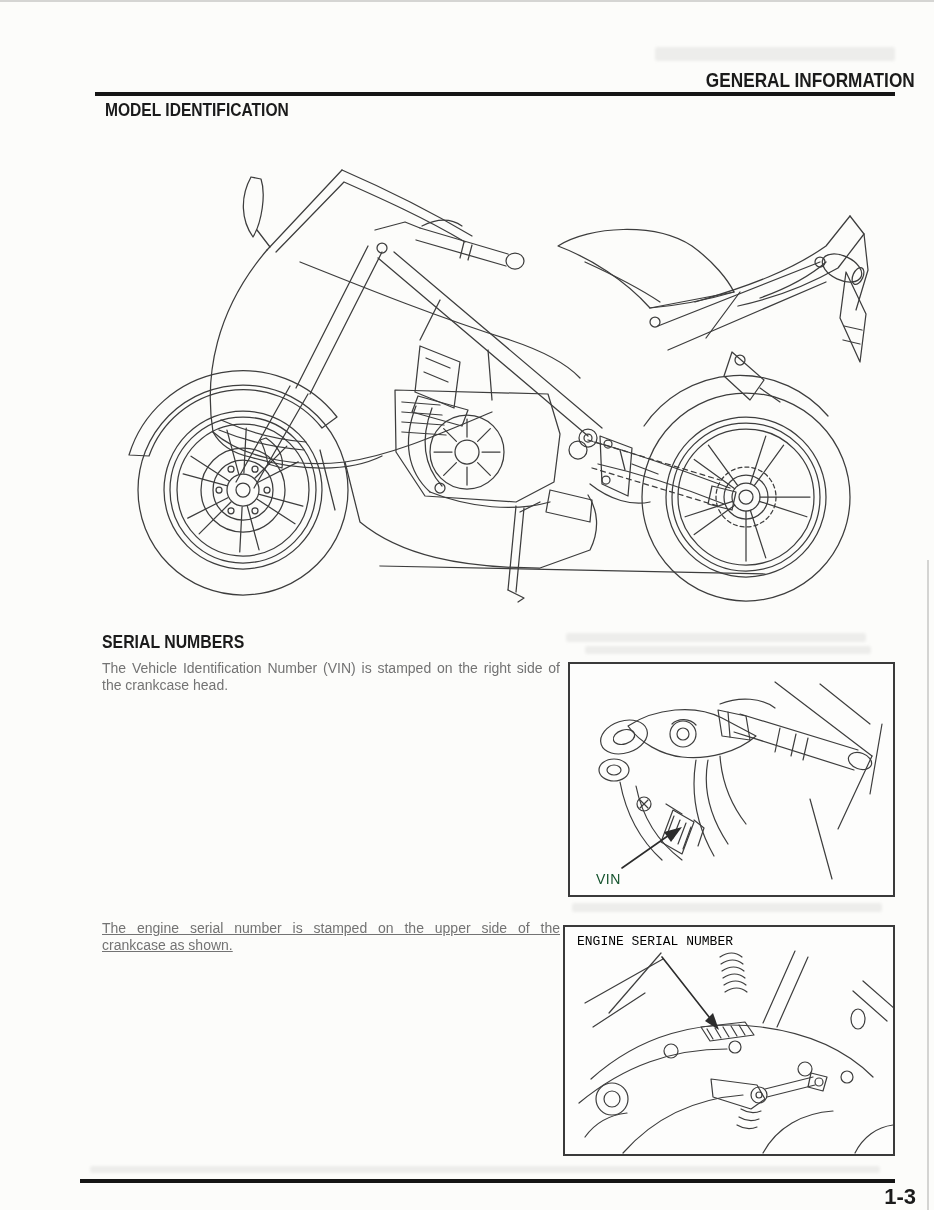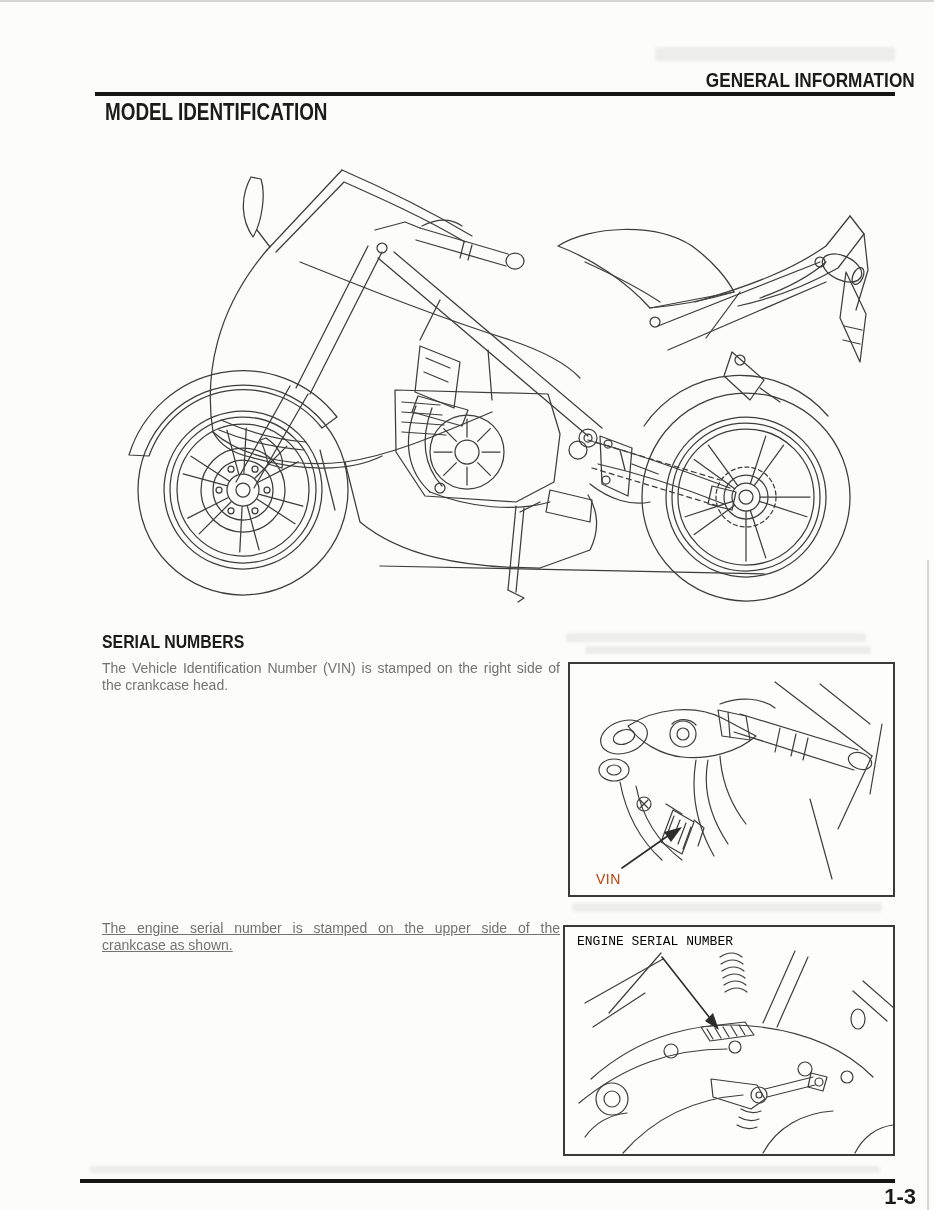--- a/index.html
+++ b/index.html
@@ -15,21 +15,21 @@
 
   
   .section-title{
     position:absolute; top:68px; right:39px;
     font-size:21px; font-weight:700; white-space:nowrap;
   }
   .section-title .cond{display:inline-block;transform:scaleX(.82);transform-origin:100% 50%;}
   .header-rule{position:absolute; top:92px; left:95px; width:800px; height:4px; background:#151515;}
   .page-title{
     position:absolute; top:99px; left:105px;
-    font-size:23px; font-weight:700; white-space:nowrap;
+    font-size:19px; font-weight:700; white-space:nowrap;
   }
   .page-title .cond{display:inline-block;transform:scaleX(.82);transform-origin:0 50%;}
 
   
   .bike-figure{position:absolute; left:120px; top:150px; width:760px; height:470px;}
   svg{display:block;}
 
   
   .sn-heading{
     position:absolute; top:632px; left:102px;
@@ -37,21 +37,21 @@
   }
   .sn-heading .cond{display:inline-block;transform:scaleX(.88);transform-origin:0 50%;}
   .para{position:absolute; left:102px; width:458px; font-size:14px; line-height:16.5px; color:#737373;}
   .para .jline{text-align:justify; text-align-last:justify;}
   .para-vin{top:660px;}
   .para-engine{top:920px;text-decoration:underline;}
 
   .illus-box{position:absolute; border:2px solid #3a3a3a; background:#fdfdfc;}
   .vin-box{left:568px; top:662px; width:323px; height:231px;}
   .engine-box{left:563px; top:925px; width:328px; height:227px;}
-  .vin-label{position:absolute; left:26px; bottom:8px; font-size:14px; color:#c2410c; letter-spacing:.5px;}
+  .vin-label{position:absolute; left:26px; bottom:8px; font-size:14px; color:#14532d; letter-spacing:.5px;}
   .engine-label{position:absolute; left:12px; top:7px; font-size:13px; color:#000000; white-space:nowrap;font-family:Liberation Mono, monospace;}
 
   
   .footer-rule{position:absolute; top:1179px; left:80px; width:815px; height:4px; background:#151515;}
   .page-number{position:absolute; top:1184px; right:38px; font-size:22px; font-weight:700;}
 </style>
 </head>
 <body>
 
 <div class="page">

